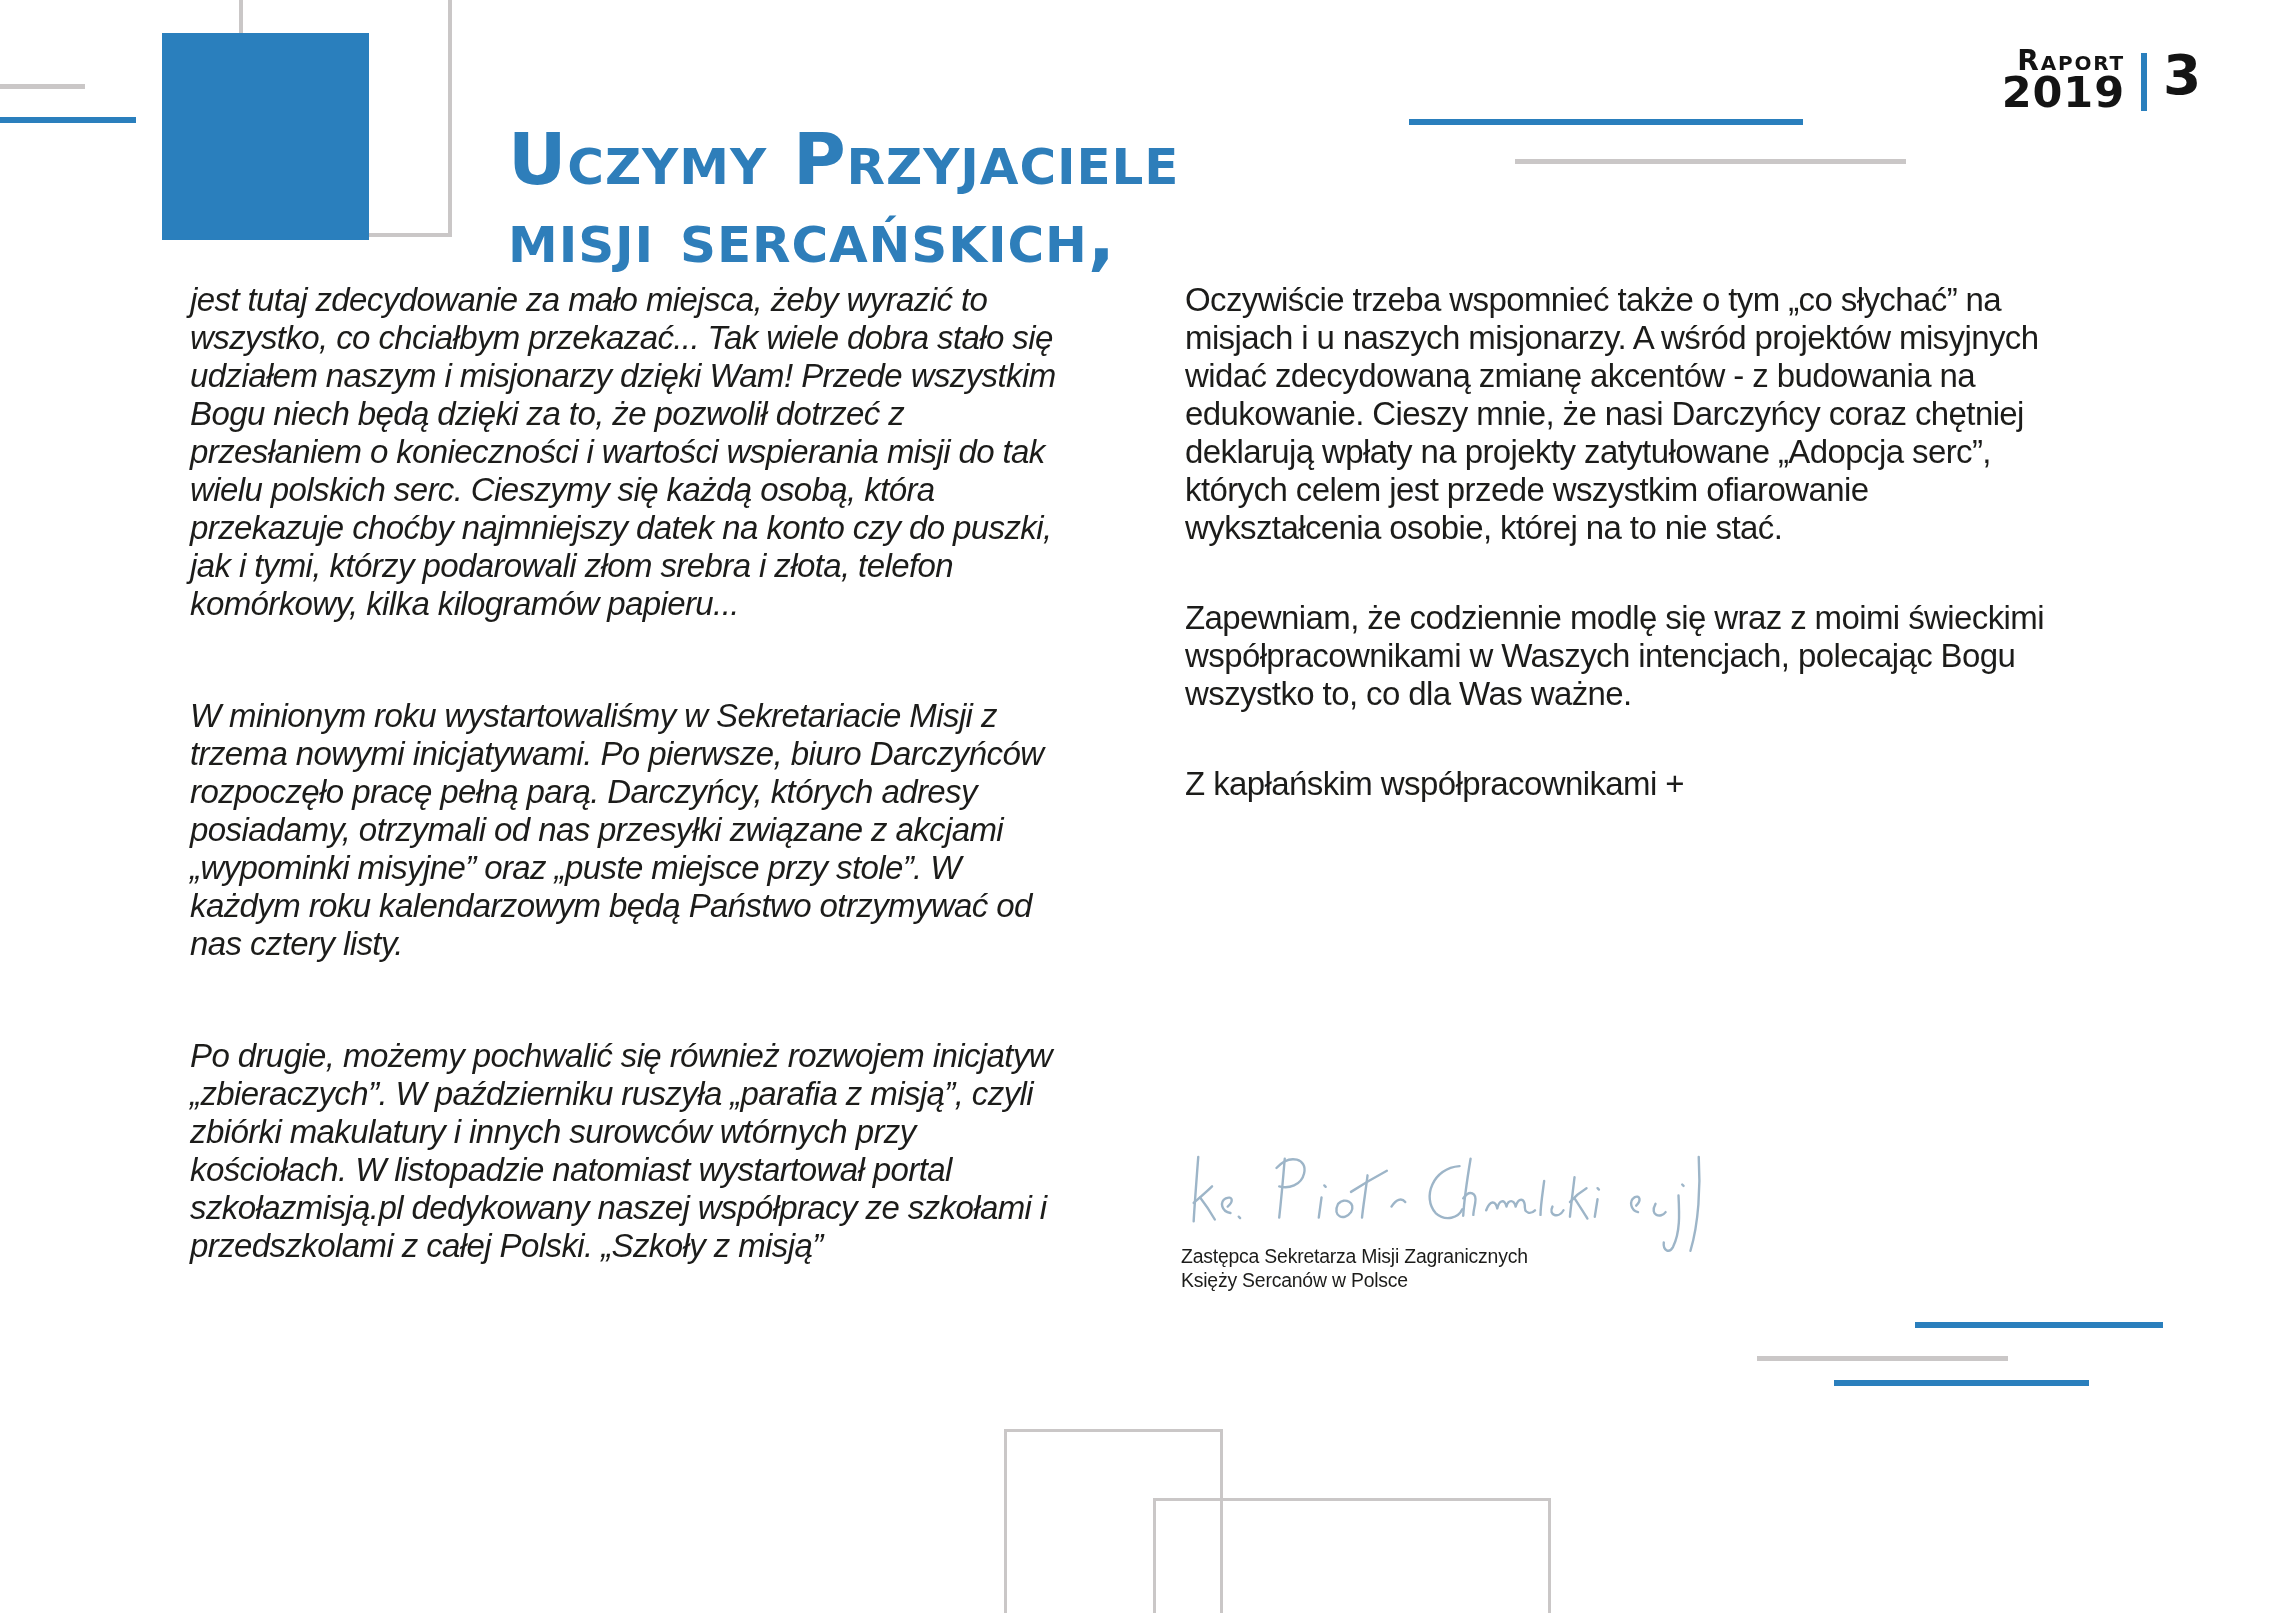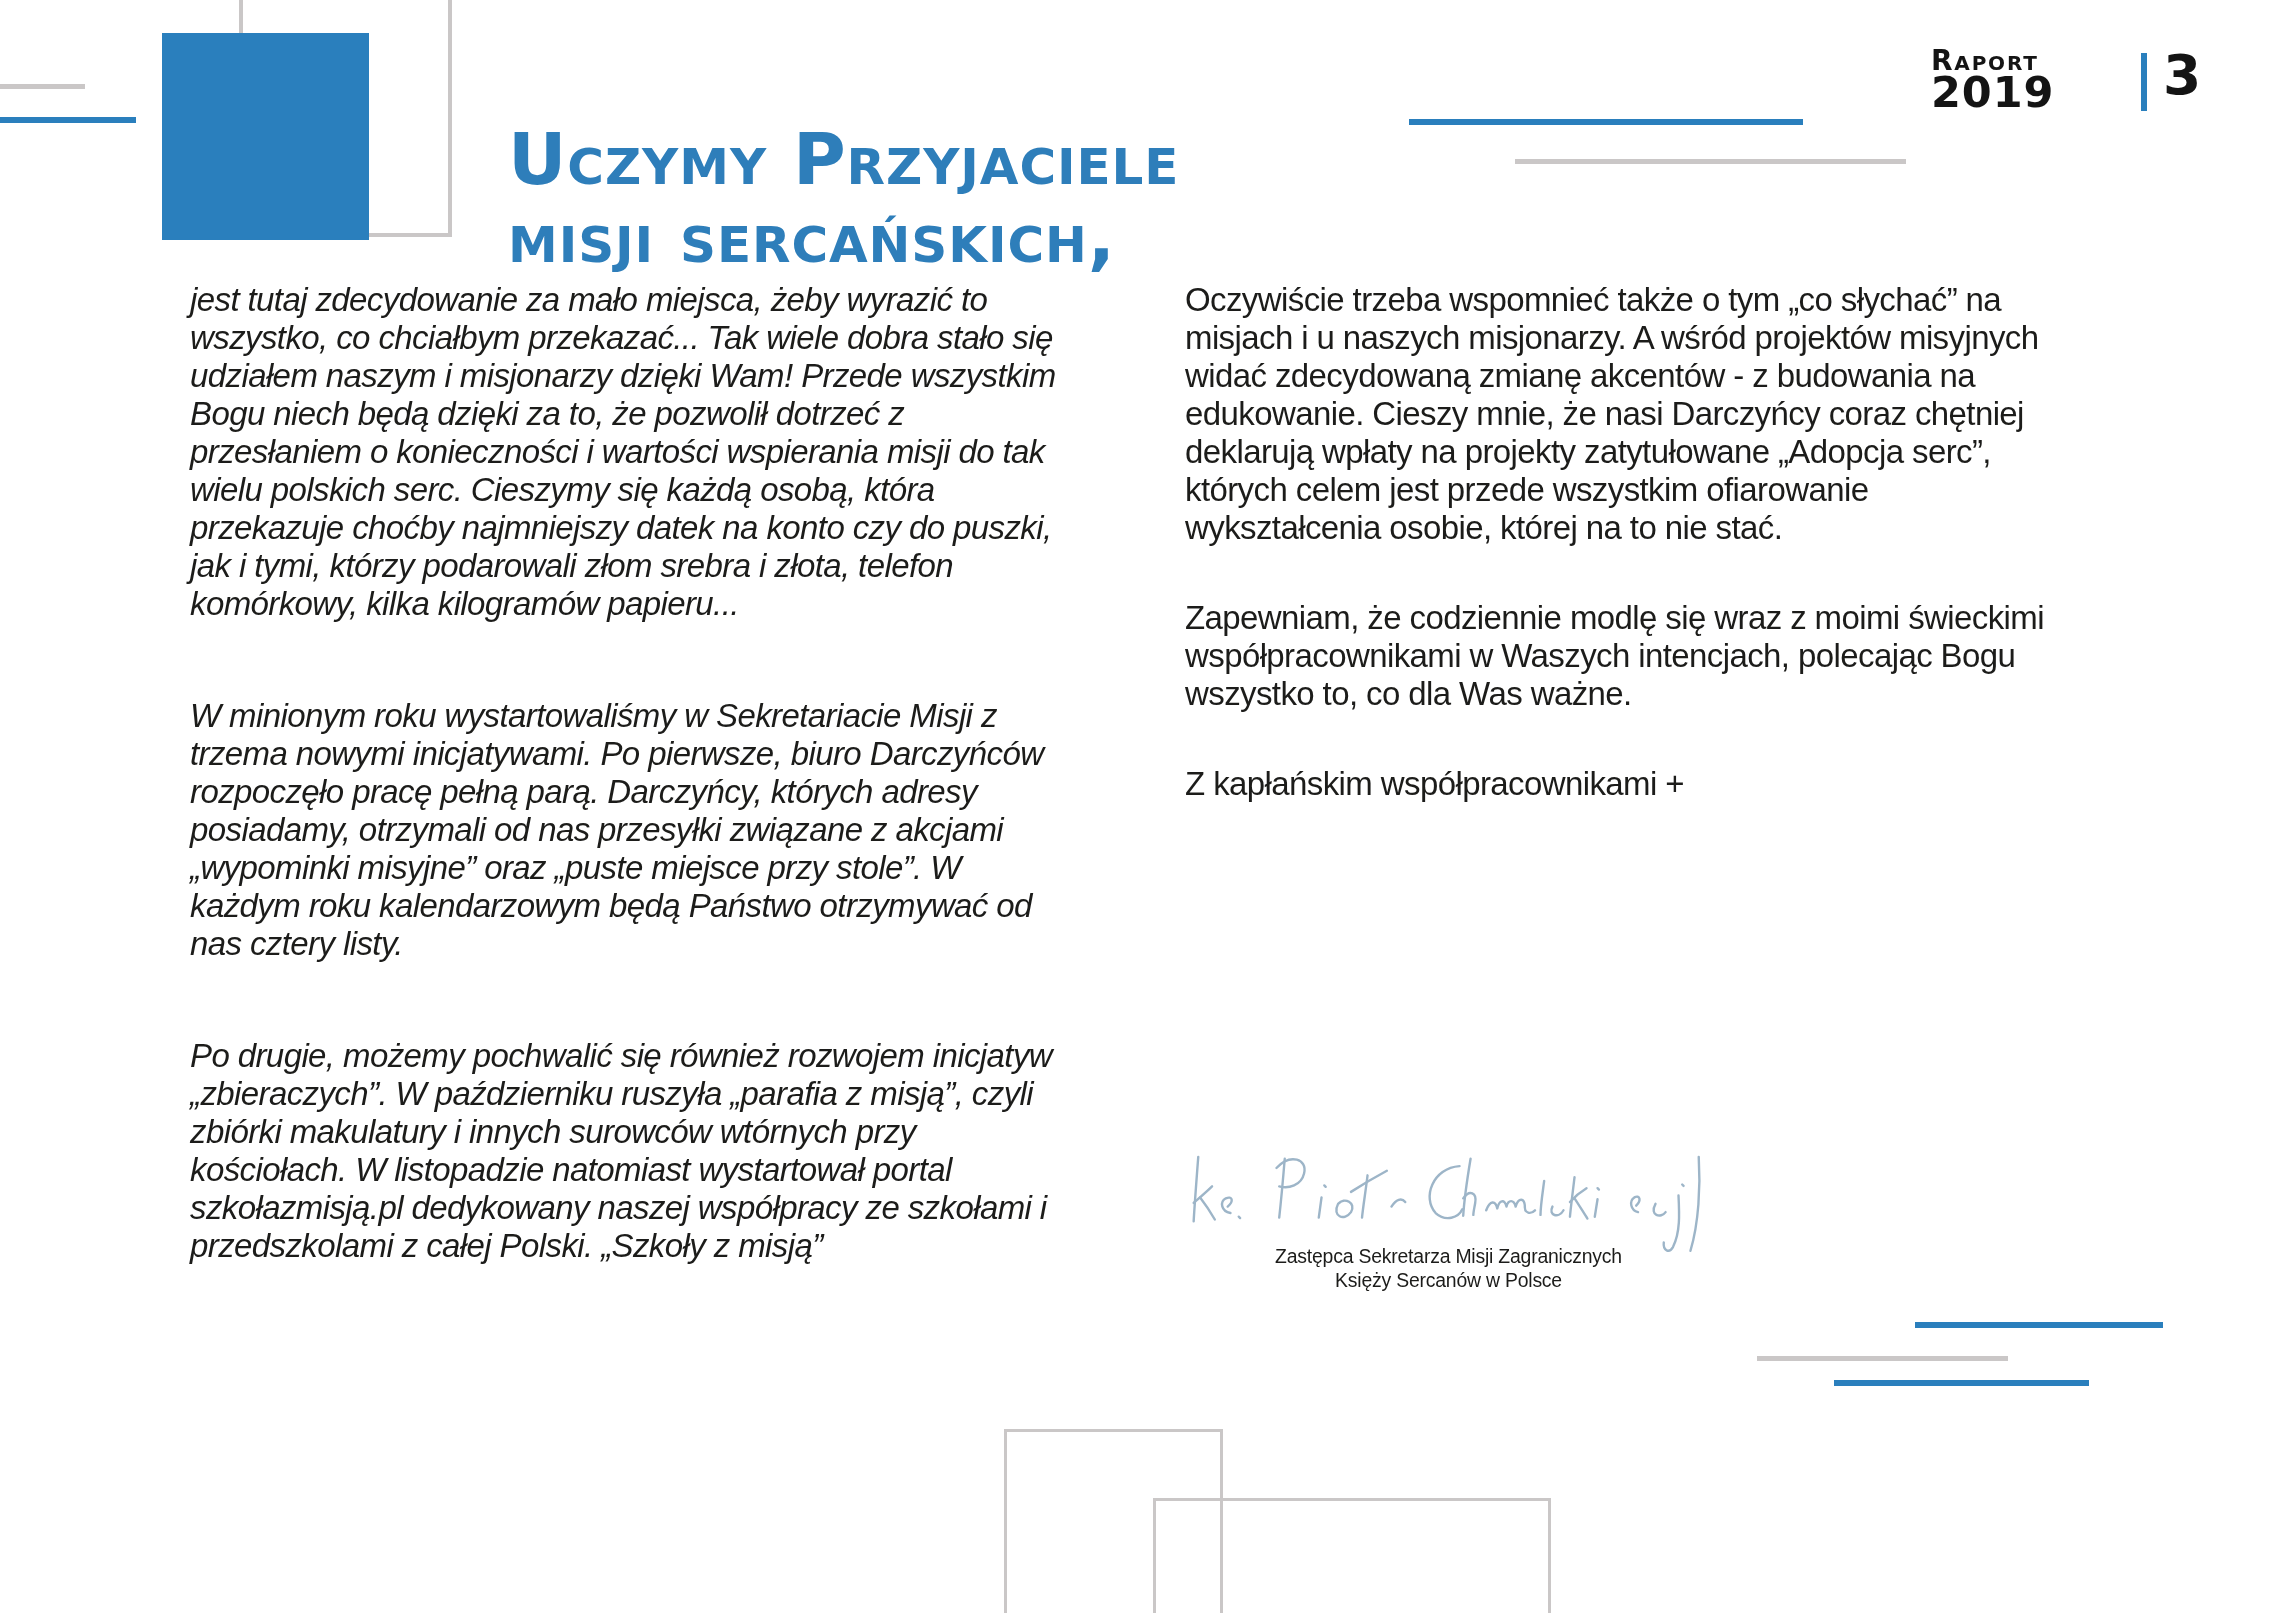--- a/index.html
+++ b/index.html
@@ -21,42 +21,42 @@
   #gray-frame-bottom-1{left:1004px;top:1429px;width:213px;height:277px;border:3.7px solid #cac7c7;background:transparent;}
   #gray-frame-bottom-2{left:1153px;top:1498px;width:392px;height:208px;border:3.7px solid #cac7c7;background:transparent;}
   
   #title{
     position:absolute;left:508px;top:72px;
     font-family:"DejaVu Sans",sans-serif;font-weight:bold;
     font-variant:small-caps;color:#2e7eba;
     font-size:72px;line-height:78px;letter-spacing:0.9px;white-space:nowrap;
   }
   #report-badge{
-    position:absolute;left:1931px;top:48px;width:194px;text-align:left;
+    position:absolute;left:1931px;top:48px;width:194px;text-align:right;
     font-family:"DejaVu Sans",sans-serif;font-weight:bold;color:#141414;
   }
   #report-label{font-size:28px;line-height:26px;font-variant:small-caps;letter-spacing:1.8px;}
   #report-year{font-size:43px;line-height:37px;letter-spacing:0.9px;}
   #page-sep{position:absolute;left:2141px;top:53px;width:5.5px;height:58px;background:#2a7fbd;}
   #page-number{
     position:absolute;left:2163px;top:46px;
     font-family:"DejaVu Sans",sans-serif;font-weight:bold;
     font-size:55px;line-height:59px;color:#141414;
   }
   
   .col{position:absolute;top:281px;width:868px;font-size:33px;line-height:38px;letter-spacing:-0.6px;color:#1c1c1a;}
   #col-left{left:190px;}
   #col-right{left:1185px;}
   .col p{margin:0;}
   #col-left p{margin-bottom:74px;font-style:italic;}
   #col-right p{margin-bottom:52px;}
   
   #signature-svg{position:absolute;left:1181px;top:1133px;width:535px;height:138px;}
   #signature-caption{
-    position:absolute;left:1181px;top:1244px;width:535px;text-align:center;
+    position:absolute;left:1181px;top:1244px;width:535px;
     font-size:19.4px;line-height:24px;letter-spacing:-0.2px;color:#1c1c1a;
   }
 </style>
 </head>
 <body>
 
 <div id="page">
 
   <div class="deco" id="gray-frame-topleft"></div>
   <div class="deco" id="blue-square"></div>

